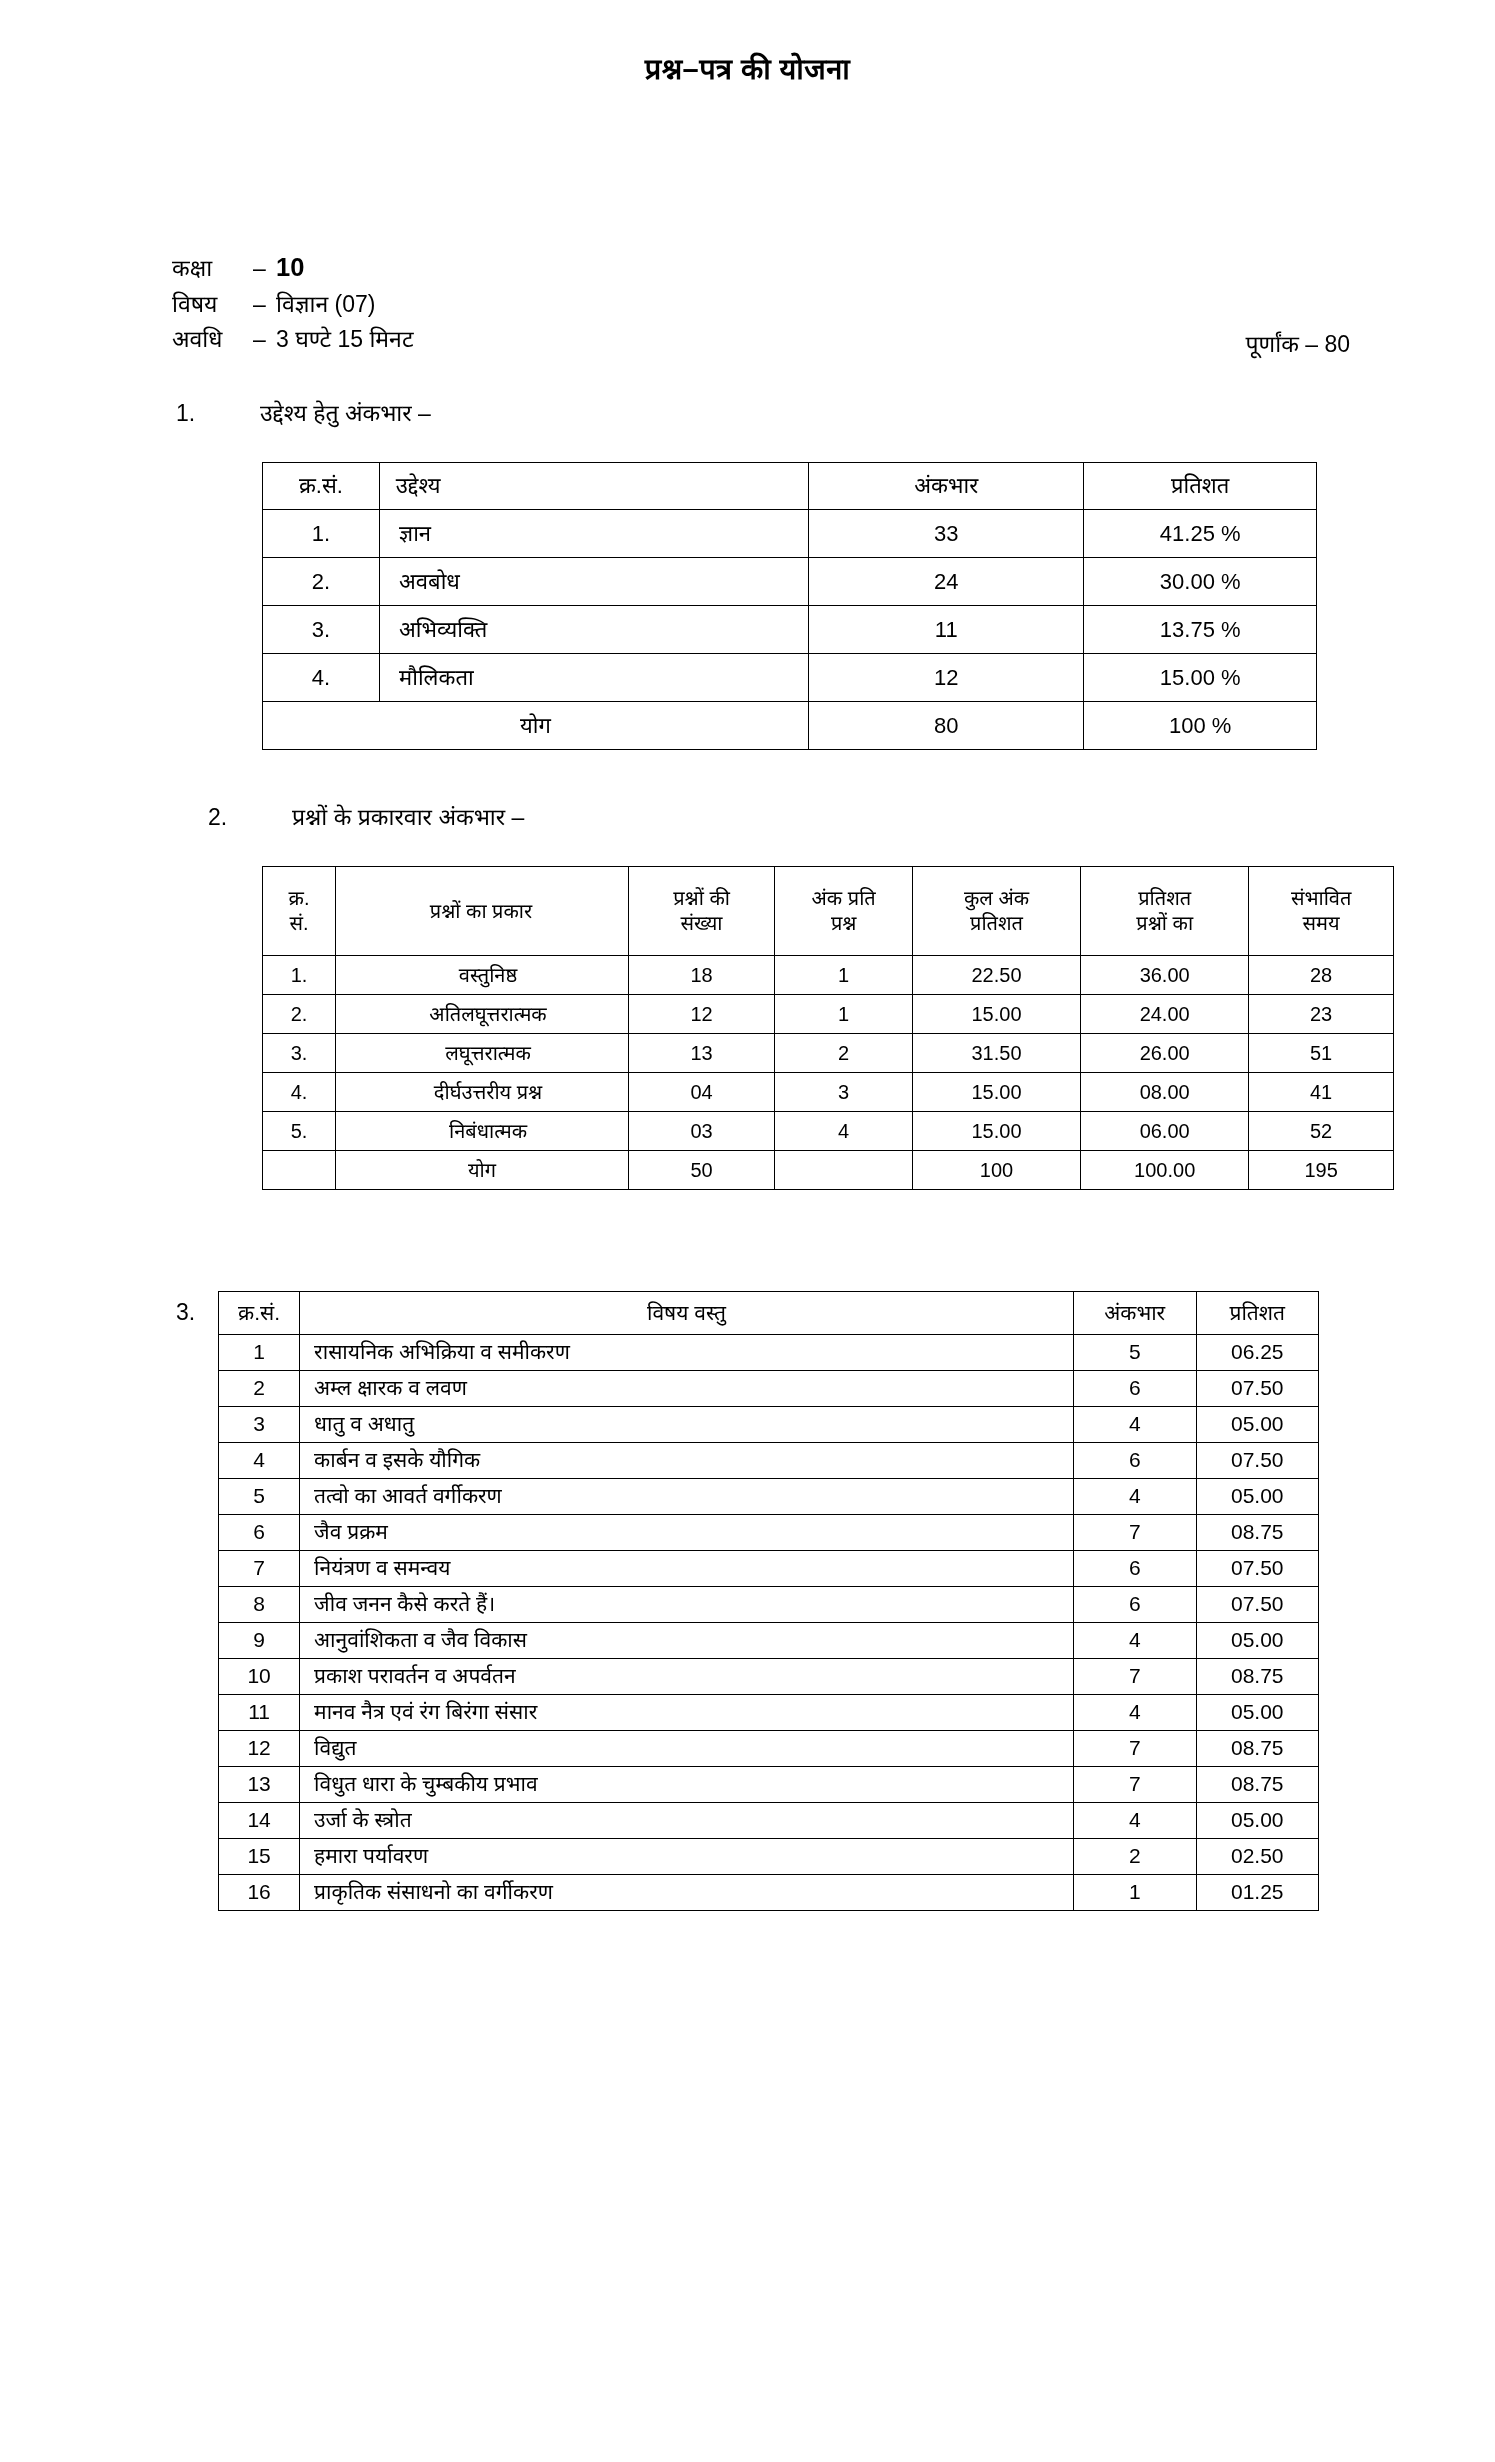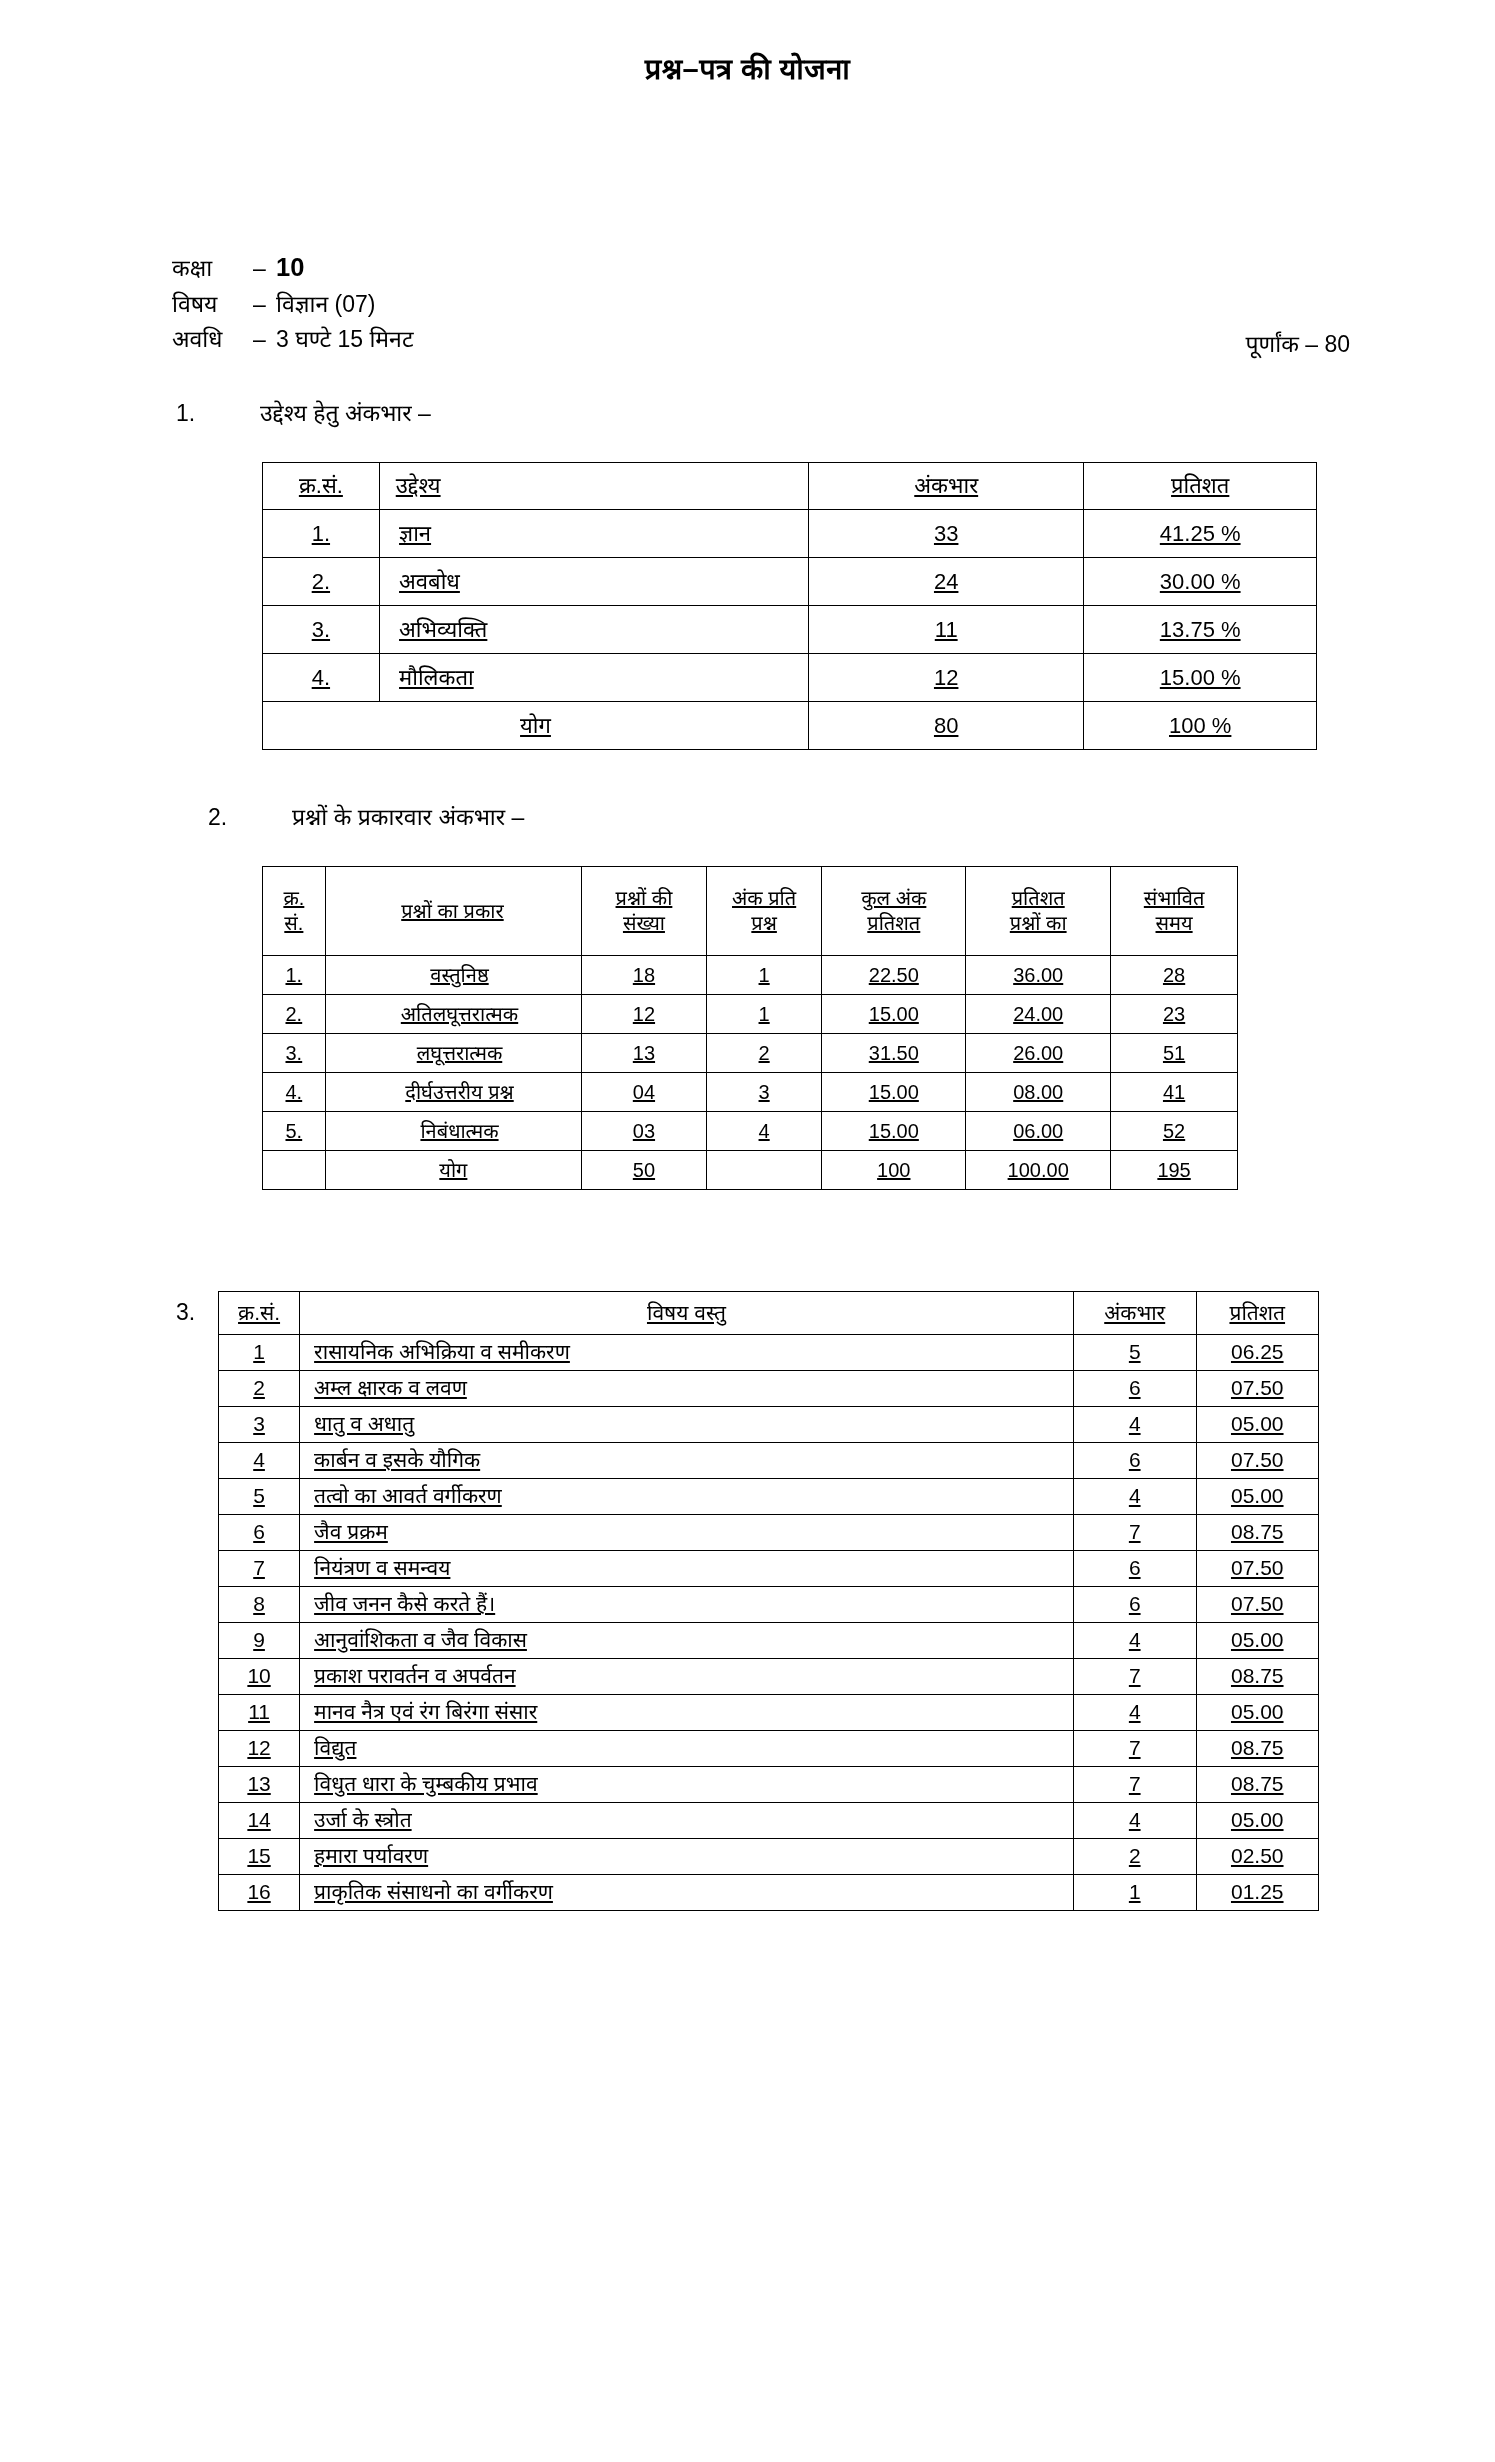--- a/index.html
+++ b/index.html
@@ -71,21 +71,20 @@
   .sh1 { left: 176px; top: 396px; }
   .sh2 { left: 176px; top: 800px; margin-left: 32px; }
   .sh3 { left: 176px; top: 1295px; }
 
   
   table.plan {
     position: absolute;
     border-collapse: collapse;
     font-size: 21px;
     background: #fff;
-    text-decoration: underline;
   }
   table.plan td, table.plan th {
     border: 1.4px solid #000;
     padding: 0;
     font-weight: normal;
     vertical-align: middle;
     text-align: center;
     line-height: 1.25;
   }
   table.plan th {
@@ -104,21 +103,21 @@
   #table-objectives .c-name  { width: 419px; text-align: left; padding-left: 19.3px; }
   #table-objectives .c-marks { width: 281px; }
   #table-objectives .c-pct   { width: 237px; }
   #table-objectives .row-total td { font-size: 22px; }
   #table-objectives .total-label { text-align: center; padding-left: 0; }
 
   
   #table-qtypes {
     left: 262px;
     top: 866px;
-    width: 976px;
+    width: 1132px;
     font-size: 20px;
   }
   #table-qtypes th {
     height: 81px;
     font-size: 20px;
     padding: 3.5px 1.8px;
   }
   #table-qtypes td {
     height: 38px;
     font-size: 20px;

